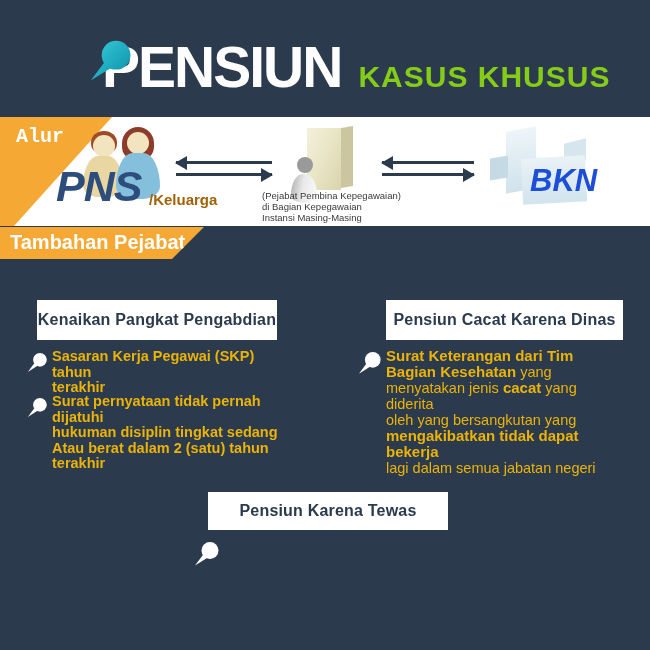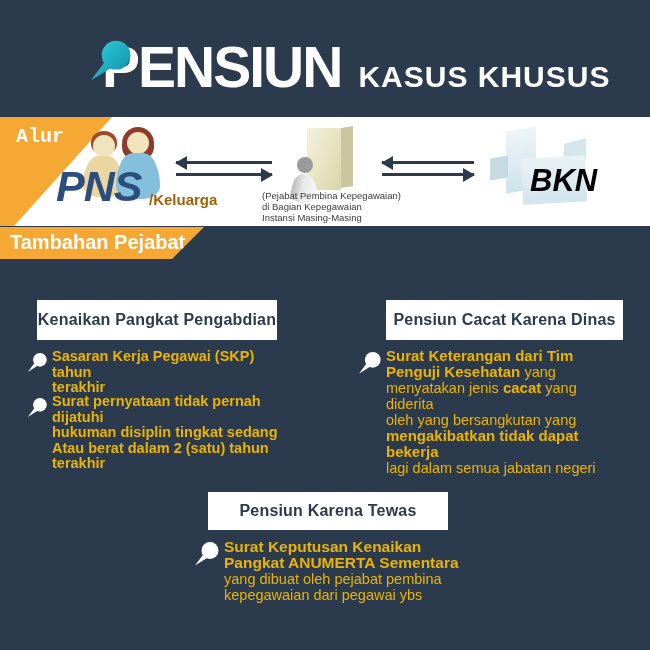--- a/index.html
+++ b/index.html
@@ -2,21 +2,21 @@
 <html><head>
 <meta charset="utf-8">
 <style>
   html,body{margin:0;padding:0;background:#1c2733;}
   .canvas{position:relative;width:650px;height:650px;background:#2b3a4d;overflow:hidden;
           font-family:"Liberation Sans",sans-serif;}
 
   
   .header{position:absolute;left:102px;top:38px;display:flex;align-items:baseline;}
   .title-main{font-size:57px;font-weight:800;color:#fdfdfd;letter-spacing:-2px;line-height:58px;}
-  .title-sub{font-size:30px;font-weight:800;color:#ffffff;letter-spacing:1px;margin-left:17px;}
+  .title-sub{font-size:30px;font-weight:800;color:#84cc16;letter-spacing:1px;margin-left:17px;}
   .title-comma{position:absolute;left:88px;top:40px;width:46px;height:44px;z-index:3;}
 
   
   .flow-band{position:absolute;left:0;top:117px;width:650px;height:109px;background:#ffffff;}
   .alur-flag{position:absolute;left:0;top:0;width:120px;height:124px;background:#f6a835;
              clip-path:polygon(0 0,112px 0,14px 109px,0 109px);font-family:Liberation Mono, monospace;}
   .alur-label{position:absolute;left:16px;top:8px;font-size:20px;font-weight:800;color:#ffffff;}
 
   
   .figure{position:absolute;}
@@ -66,21 +66,21 @@
 
   
   .bkn-group{position:absolute;left:490px;top:8px;width:135px;height:92px;}
   .bkn-b1{position:absolute;left:16px;top:4px;width:30px;height:62px;
       background:linear-gradient(180deg,#eef5f9,#cfe2ec);transform:skewY(-10deg);}
   .bkn-b2{position:absolute;left:74px;top:16px;width:22px;height:22px;background:#d5e6ee;transform:skewY(-14deg);}
   .bkn-b3{position:absolute;left:0;top:32px;width:18px;height:22px;background:#c6dae5;transform:skewY(-10deg);}
   .bkn-b4{position:absolute;left:32px;top:32px;width:64px;height:46px;
       background:linear-gradient(180deg,#e9f2f7,#d2e4ed);transform:rotate(-3deg);}
   .bkn-name{position:absolute;left:40px;top:38px;font-size:31px;font-weight:900;font-style:italic;
-            color:#000000;letter-spacing:0;}
+            color:#1d4ed8;letter-spacing:0;}
 
   
   .syarat-banner{position:absolute;left:0;top:227px;width:212px;height:32px;background:#f6a835;
       clip-path:polygon(0 0,204px 0,172px 32px,0 32px);}
   .syarat-label{position:absolute;left:10px;top:4px;font-size:20px;font-weight:800;color:#ffffff;}
 
   
   .title-box{position:absolute;background:#ffffff;display:flex;align-items:center;justify-content:center;}
   .tb1{left:37px;top:300px;width:240px;height:40px;}
   .tb2{left:370px;top:300px;width:237px;height:40px;margin-left:16px;}
@@ -190,31 +190,27 @@
 terakhir</b></div>
 
   <div class="title-box tb2">
     <span>Pensiun Cacat Karena Dinas</span>
   </div>
   <svg class="bullet-comma" style="left:358px;top:350px;width:24px;height:27px;" viewBox="0 0 26 26">
     <circle cx="16" cy="9" r="8.5" fill="#fff"></circle>
       <path d="M10 12 L1 24 L13 16.5 Z" fill="#fff"></path>
   </svg>
   <div class="bullet-text s2-text" style="left:386px;top:348px;"><b>Surat Keterangan dari Tim
-Penguji Kesehatan </b><span>yang
+Bagian Kesehatan </b><span>yang
 menyatakan jenis </span><b>cacat</b><span> yang diderita
 oleh yang bersangkutan yang
 </span><b>mengakibatkan tidak dapat bekerja</b><span>
 lagi dalam semua jabatan negeri</span></div>
 
   <div class="title-box tb3">
     <span>Pensiun Karena Tewas</span>
   </div>
   <svg class="bullet-comma" style="left:194px;top:540px;width:26px;height:29px;" viewBox="0 0 26 26">
     <circle cx="16" cy="9" r="8.5" fill="#fff"></circle>
       <path d="M10 12 L1 24 L13 16.5 Z" fill="#fff"></path>
   </svg>
-  <div class="bullet-text s3-text" style="left:224px;top:539px;"><b>Surat Keputusan Kenaikan
-Pangkat ANUMERTA Sementara</b><span>
-yang dibuat oleh pejabat pembina
-kepegawaian dari pegawai ybs</span></div>
 
 </div>
 
 </body></html>

